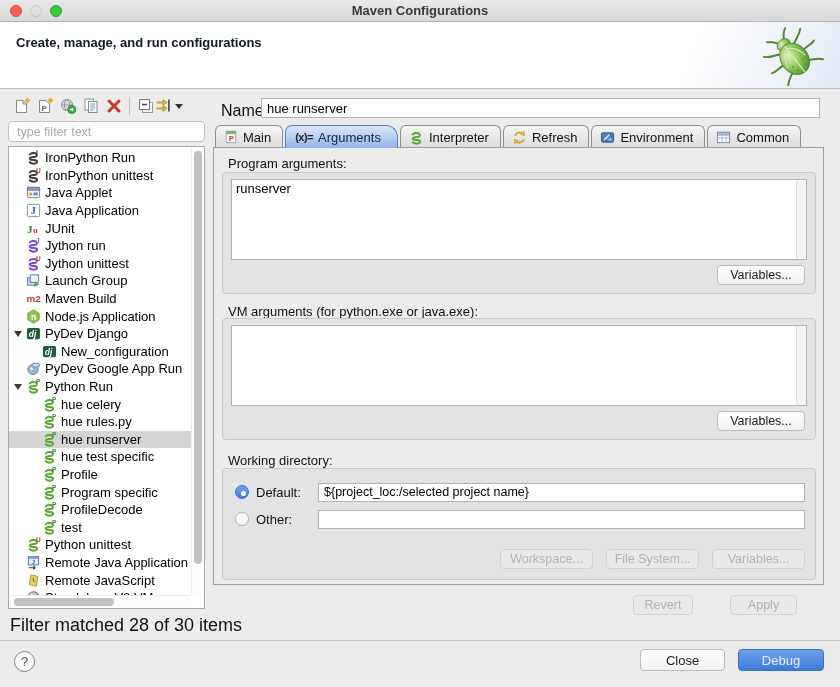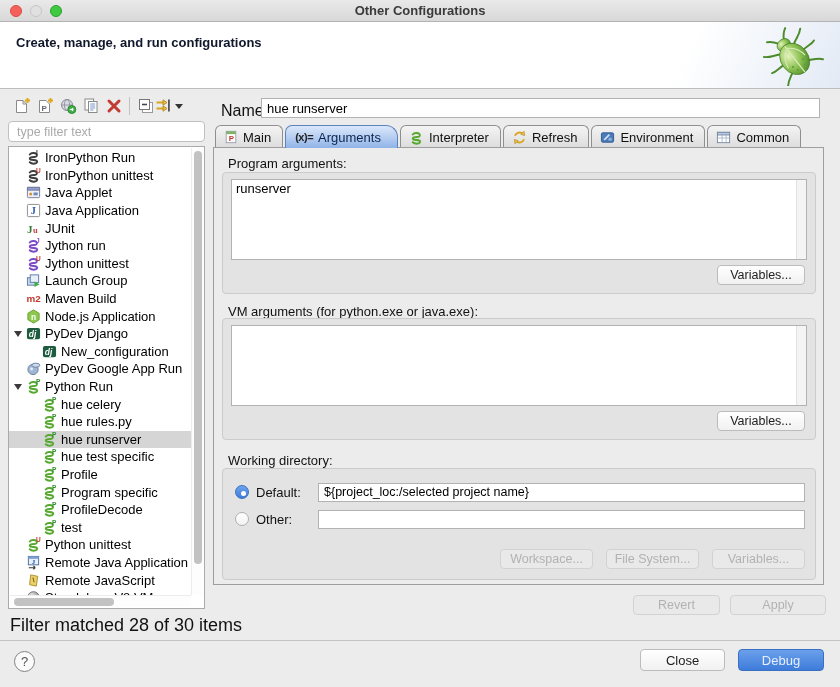--- a/index.html
+++ b/index.html
@@ -79,42 +79,42 @@
 
   .wd-row { position:absolute; left:12px; right:10px; height:20px; display:flex; align-items:center; }
   .radio { width:14px; height:14px; border-radius:50%; border:1px solid #b0b0b0; background:linear-gradient(#fff,#f2f2f2); flex:0 0 auto; position:relative; }
   .radio.checked { background:linear-gradient(#6ea3ec,#3d7cdb); border-color:#3a72c4; }
   .radio.checked::after { content:""; position:absolute; left:4.5px; top:4.5px; width:5px; height:5px; border-radius:50%; background:#fff; }
   .radio-label { margin-left:7px; font-size:13px; width:62px; }
   .wd-input { flex:1; height:19px; border:1px solid #b2b2b2; background:#fff; font-size:12.5px; font-family:inherit; padding:0 5px; outline:none; color:#000; }
   .wd-buttons { position:absolute; right:10px; bottom:10px; display:flex; gap:13px; }
   .wd-buttons .btn { width:93px; }
 
-  .revert-btn { position:absolute; left:633px; top:595px; width:87px; }
-  .apply-btn  { position:absolute; left:730px; top:595px; width:96px; }
+  .revert-btn { position:absolute; left:633px; top:595px; width:60px; }
+  .apply-btn  { position:absolute; left:730px; top:595px; width:67px; }
 
   
   .footer { position:absolute; left:0; right:0; bottom:0; height:47px; border-top:1px solid #c4c4c4; background:#ececec; }
   .help-btn { position:absolute; left:14px; top:10px; width:21px; height:21px; border-radius:50%; border:1.5px solid #828282;
     display:flex; align-items:center; justify-content:center; font-size:13px; color:#555; background:#fafafa; }
   .close-btn { position:absolute; right:115px; top:8px; width:85px; height:22px; font-size:13px; }
   .debug-btn { position:absolute; right:16px; top:8px; width:86px; height:22px;
     background:linear-gradient(#6ba0eb,#3e7cda); border:1px solid #3a70c2; border-radius:4px;
     display:inline-flex; align-items:center; justify-content:center; font-size:13px; color:#e6effd; font-family:inherit; }
 </style>
 </head>
 <body>
 
 <div class="window">
 
   <div class="titlebar">
     <span class="traffic tl-close"></span>
     <span class="traffic tl-min"></span>
     <span class="traffic tl-zoom"></span>
-    <div class="win-title">Other Configurations</div>
+    <div class="win-title">Maven Configurations</div>
   </div>
 
   <div class="header">
     <div class="header-corner"></div>
     <div class="header-title">Create, manage, and run configurations</div>
     <div class="bug">
       <svg width="62" height="62" viewBox="0 0 70 70">
         <defs>
           <radialGradient id="bgrad" cx="38%" cy="32%" r="75%">
             <stop offset="0" stop-color="#e4f3ba"></stop>

